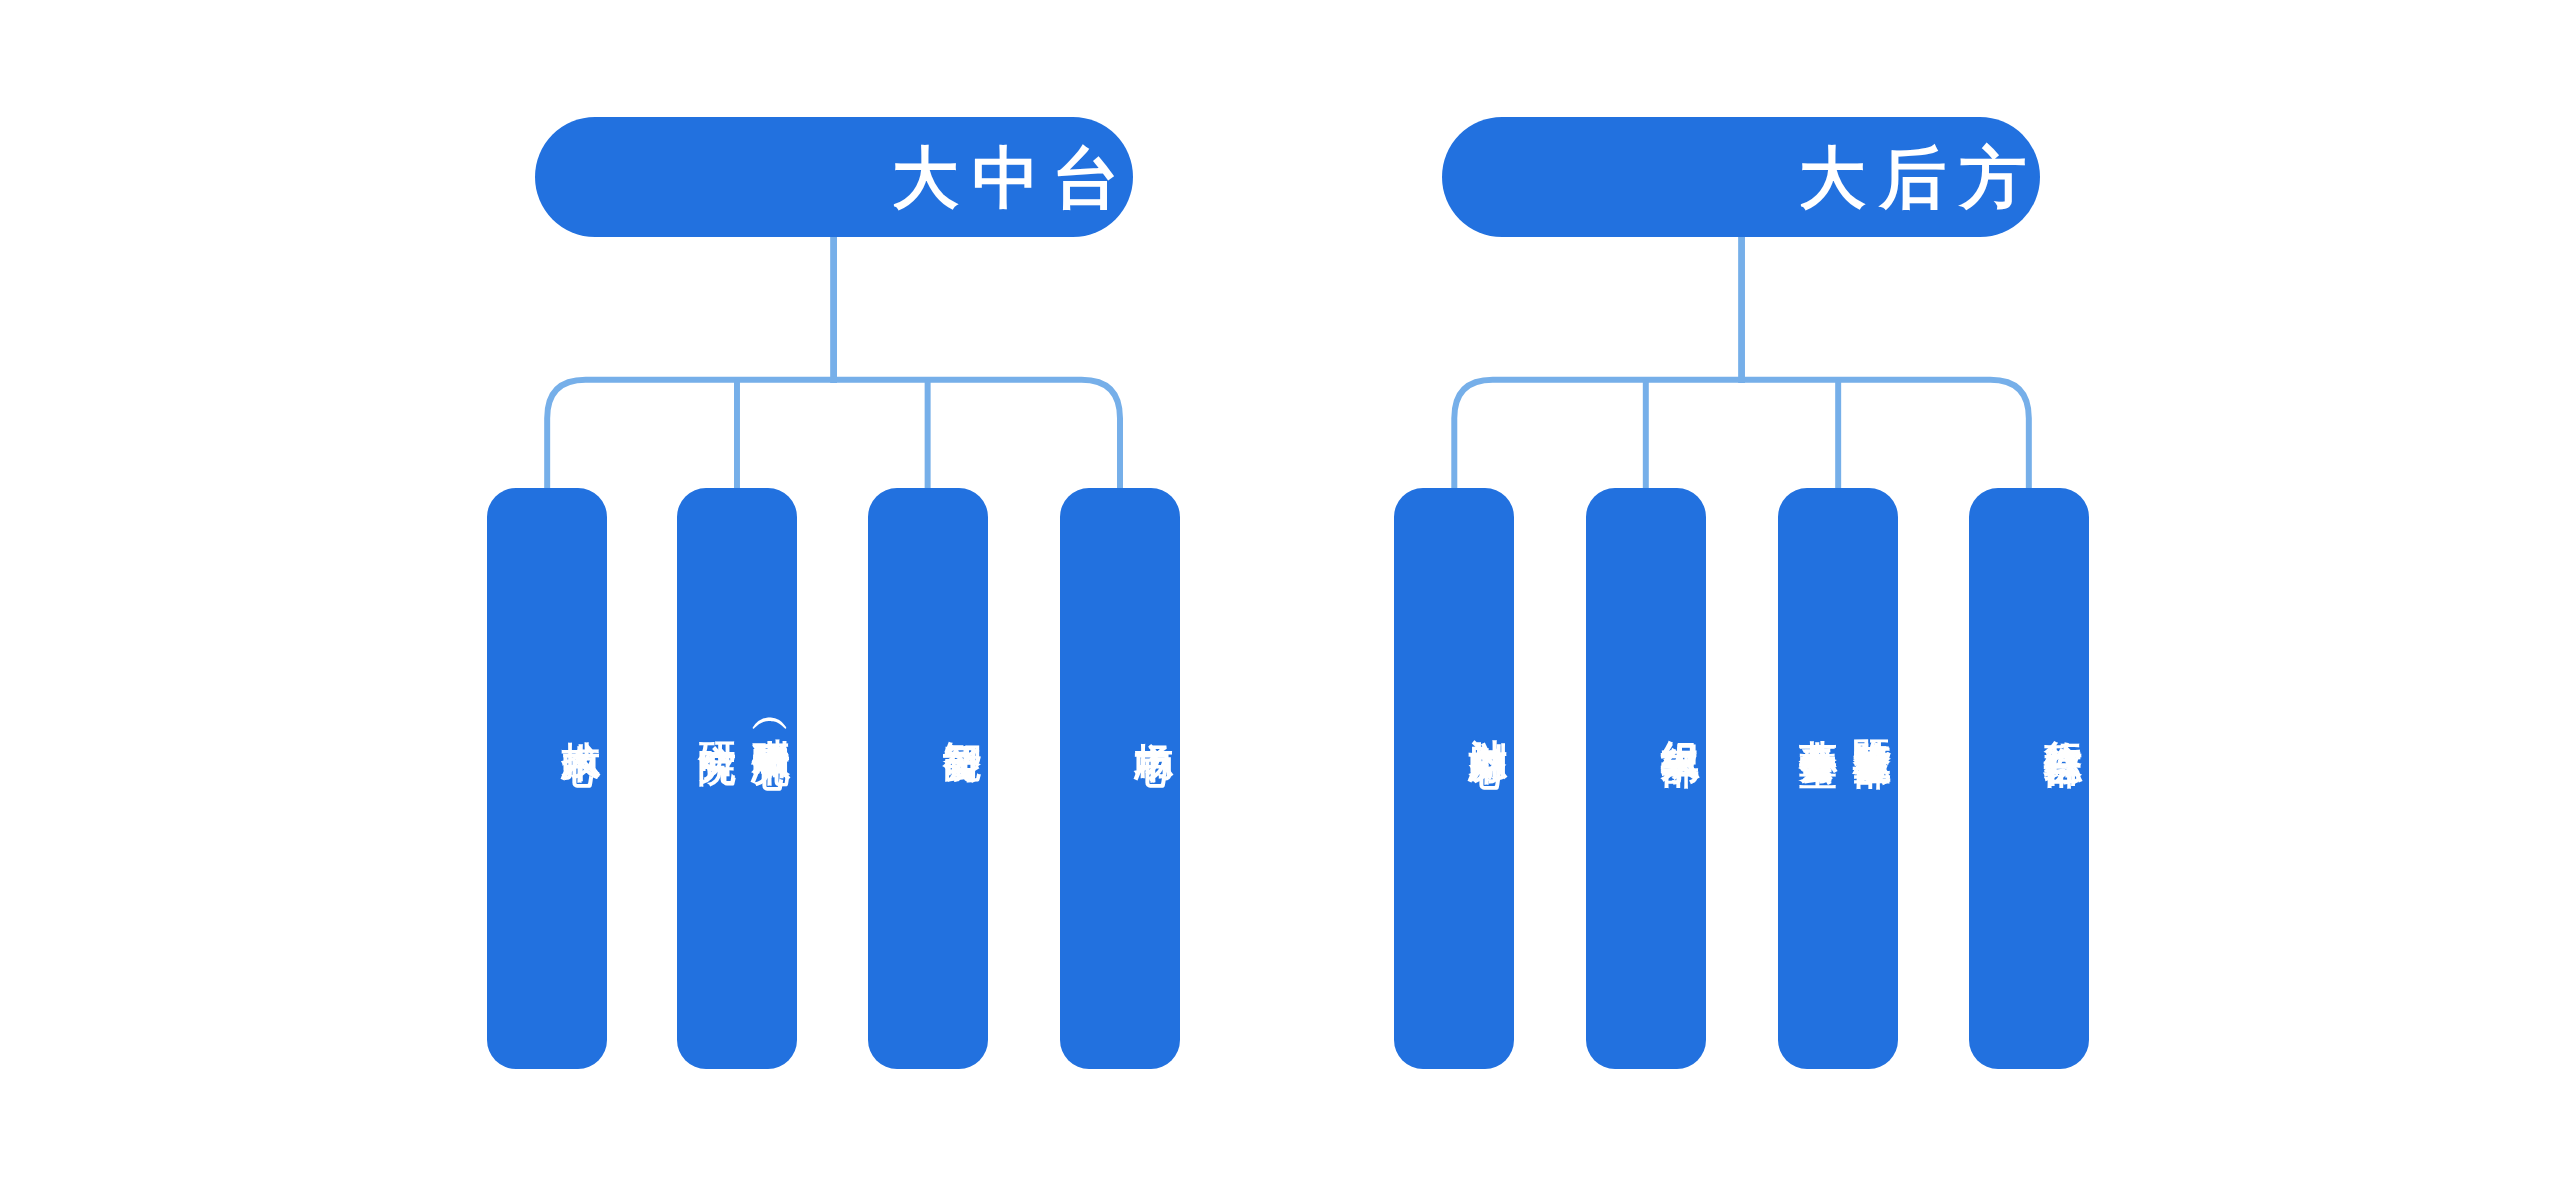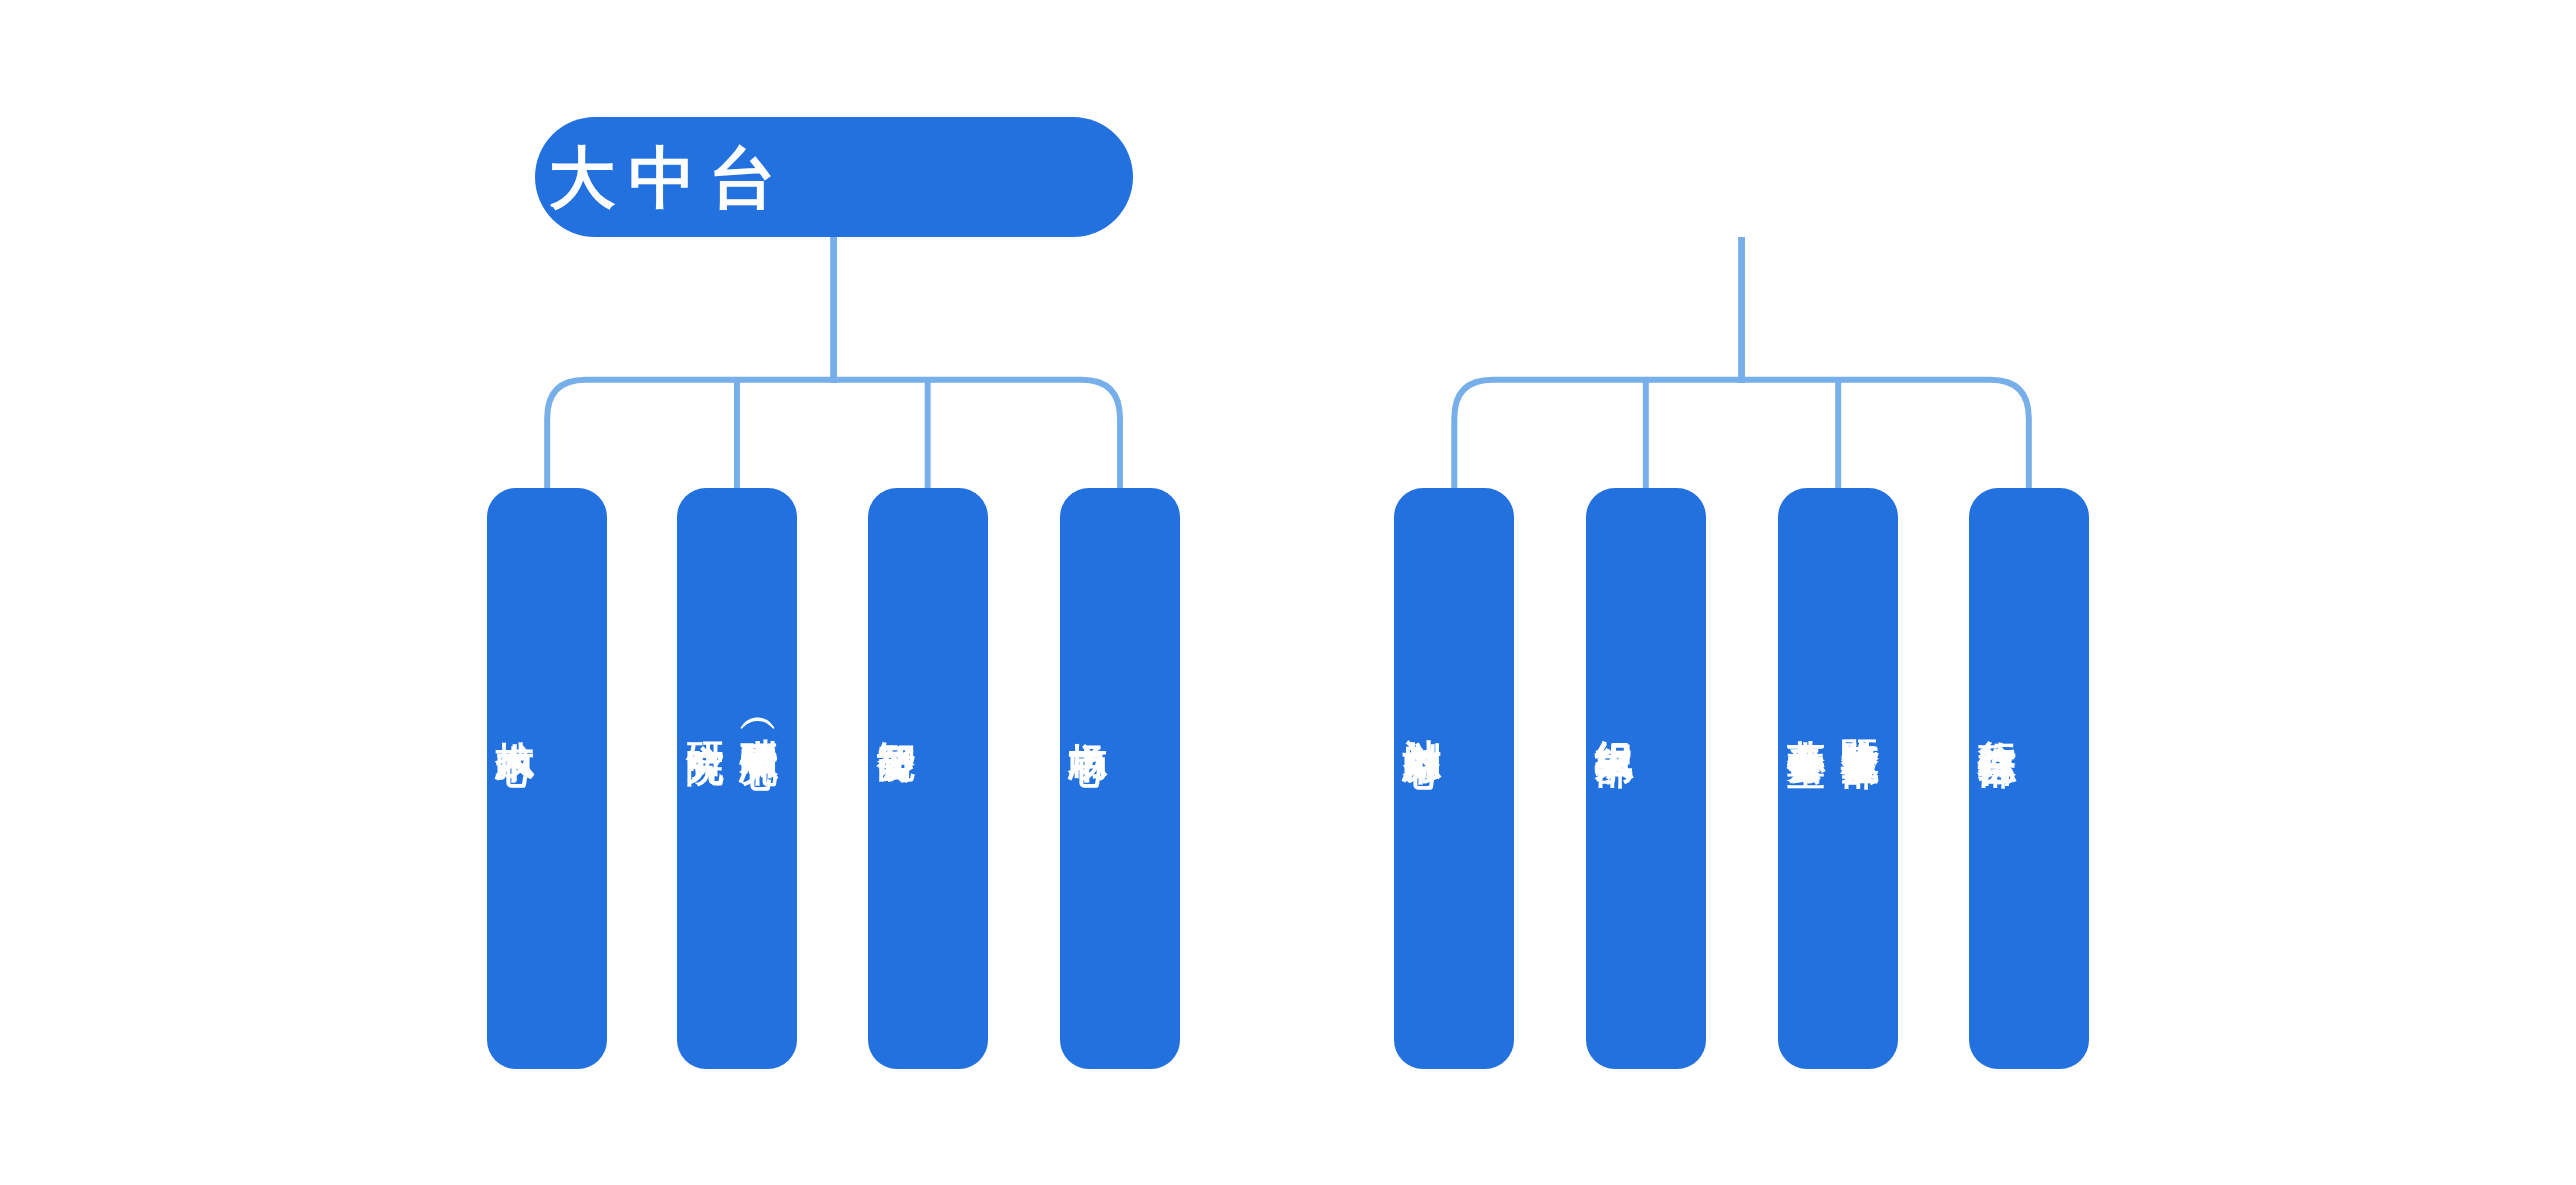--- a/index.html
+++ b/index.html
@@ -25,21 +25,21 @@
     stroke:var(--connector);
   }
   .conn-stem-root{stroke-width:8px;}
   .conn-bus,.conn-stem{stroke-width:7px;}
   .node{
     position:absolute;
     background:var(--node-fill);
     color:var(--node-text);
     display:flex;
     align-items:center;
-    justify-content:flex-start;
+    justify-content:flex-end;
     box-sizing:border-box;
   }
   .node.root{
     width:598px;height:120px;
     border-radius:60px;
     top:117px;
   }
   .root-label{
     font-size:67px;
     font-weight:600;
@@ -95,20 +95,23 @@
     <span class="child-label">研究院
 （碳中和研究中心）</span>
   </div>
   <div class="node child" style="left:868px;">
     <span class="child-label">智能公司</span>
   </div>
   <div class="node child" style="left:1060px;">
     <span class="child-label">市场中心</span>
   </div>
 
+  <div class="node root" style="left:1442px;">
+    <span class="root-label">大后方</span>
+  </div>
   <div class="node child" style="left:1394px;">
     <span class="child-label">计划财务中心</span>
   </div>
   <div class="node child" style="left:1586px;">
     <span class="child-label">组织人事部</span>
   </div>
   <div class="node child" style="left:1778px;">
     <span class="child-label">董事会办公室
 暨监督检查部</span>
   </div>

